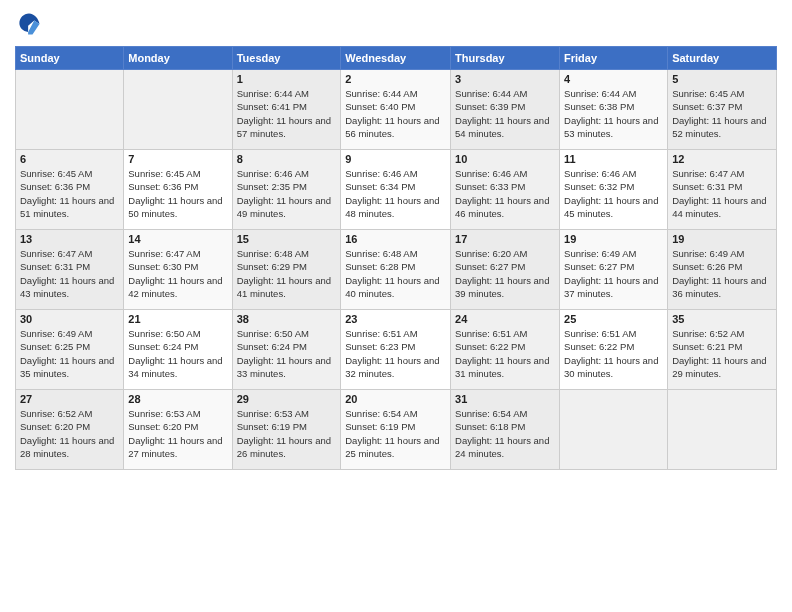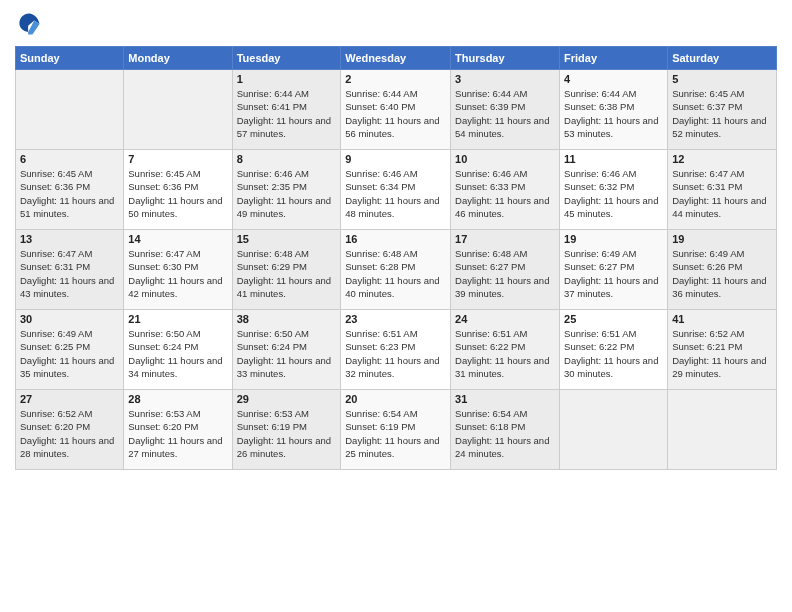--- a/index.html
+++ b/index.html
@@ -228,21 +228,21 @@
 Daylight: 11 hours and 41 minutes.</div>
           </td>
           <td>
             <span class="day-num">16</span>
             <div class="day-info">Sunrise: 6:48 AM
 Sunset: 6:28 PM
 Daylight: 11 hours and 40 minutes.</div>
           </td>
           <td>
             <span class="day-num">17</span>
-            <div class="day-info">Sunrise: 6:48 AM
+            <div class="day-info">Sunrise: 6:20 AM
 Sunset: 6:27 PM
 Daylight: 11 hours and 39 minutes.</div>
           </td>
           <td>
             <span class="day-num">19</span>
             <div class="day-info">Sunrise: 6:49 AM
 Sunset: 6:27 PM
 Daylight: 11 hours and 37 minutes.</div>
           </td>
           <td>
@@ -283,21 +283,21 @@
 Sunset: 6:22 PM
 Daylight: 11 hours and 31 minutes.</div>
           </td>
           <td>
             <span class="day-num">25</span>
             <div class="day-info">Sunrise: 6:51 AM
 Sunset: 6:22 PM
 Daylight: 11 hours and 30 minutes.</div>
           </td>
           <td>
-            <span class="day-num">41</span>
+            <span class="day-num">35</span>
             <div class="day-info">Sunrise: 6:52 AM
 Sunset: 6:21 PM
 Daylight: 11 hours and 29 minutes.</div>
           </td>
         </tr>
         <tr>
           <td>
             <span class="day-num">27</span>
             <div class="day-info">Sunrise: 6:52 AM
 Sunset: 6:20 PM

